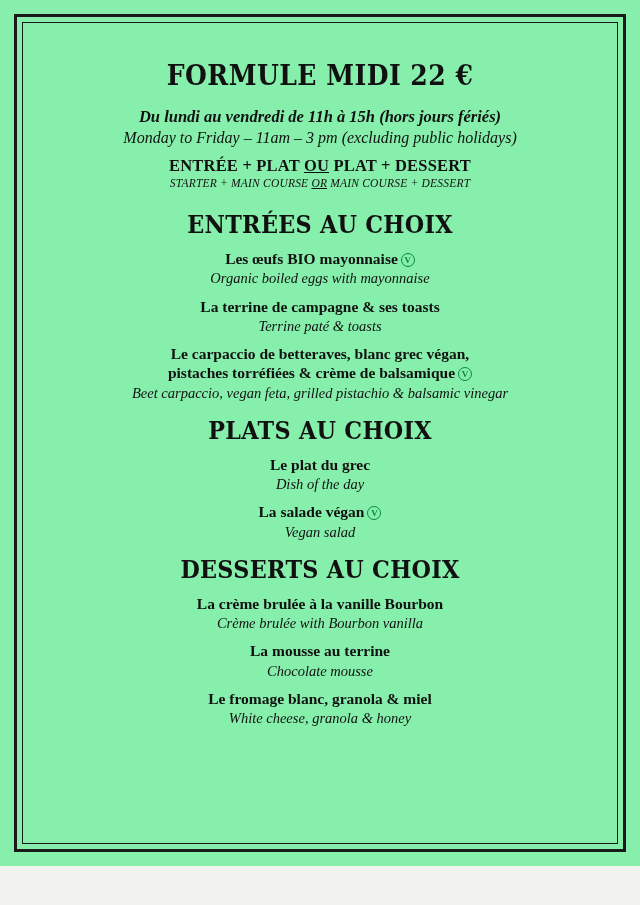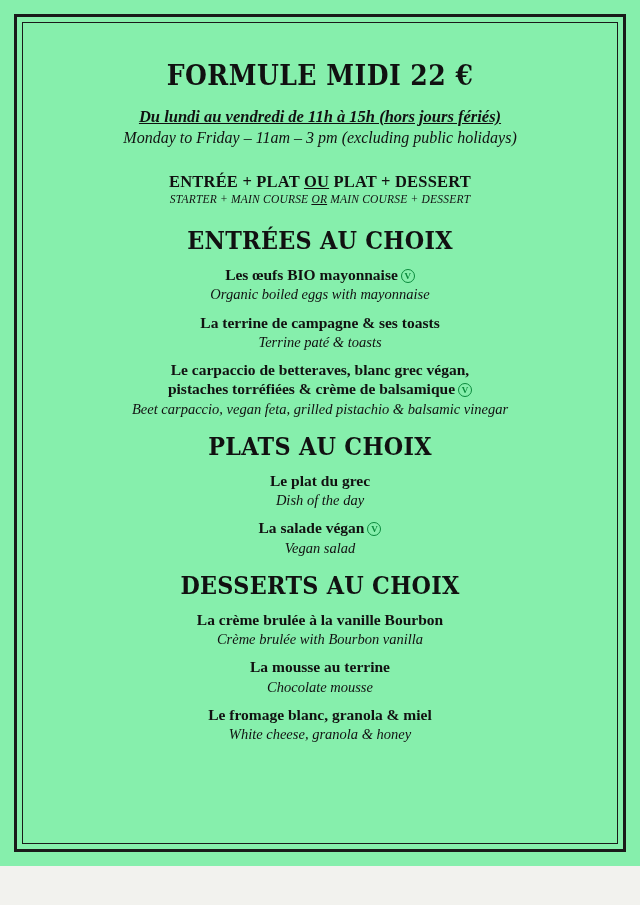--- a/index.html
+++ b/index.html
@@ -59,26 +59,25 @@
     letter-spacing: 0.5px;
     margin: 10px 0 16px 0;
     transform: scaleX(0.93);
   }
 
   .hours-fr {
     font-weight: bold;
     font-style: italic;
     font-size: 16.5px;
     margin-bottom: 2px;
-    text-decoration: underline;
   }
   .hours-en {
     font-style: italic;
     font-size: 16px;
-    margin-bottom: 25px;
+    margin-bottom: 9px;
   }
 
   .formula-fr {
     font-weight: bold;
     font-size: 16.5px;
     letter-spacing: 0.2px;
     margin-bottom: 1px;
   }
   .formula-en {
     font-style: italic;

